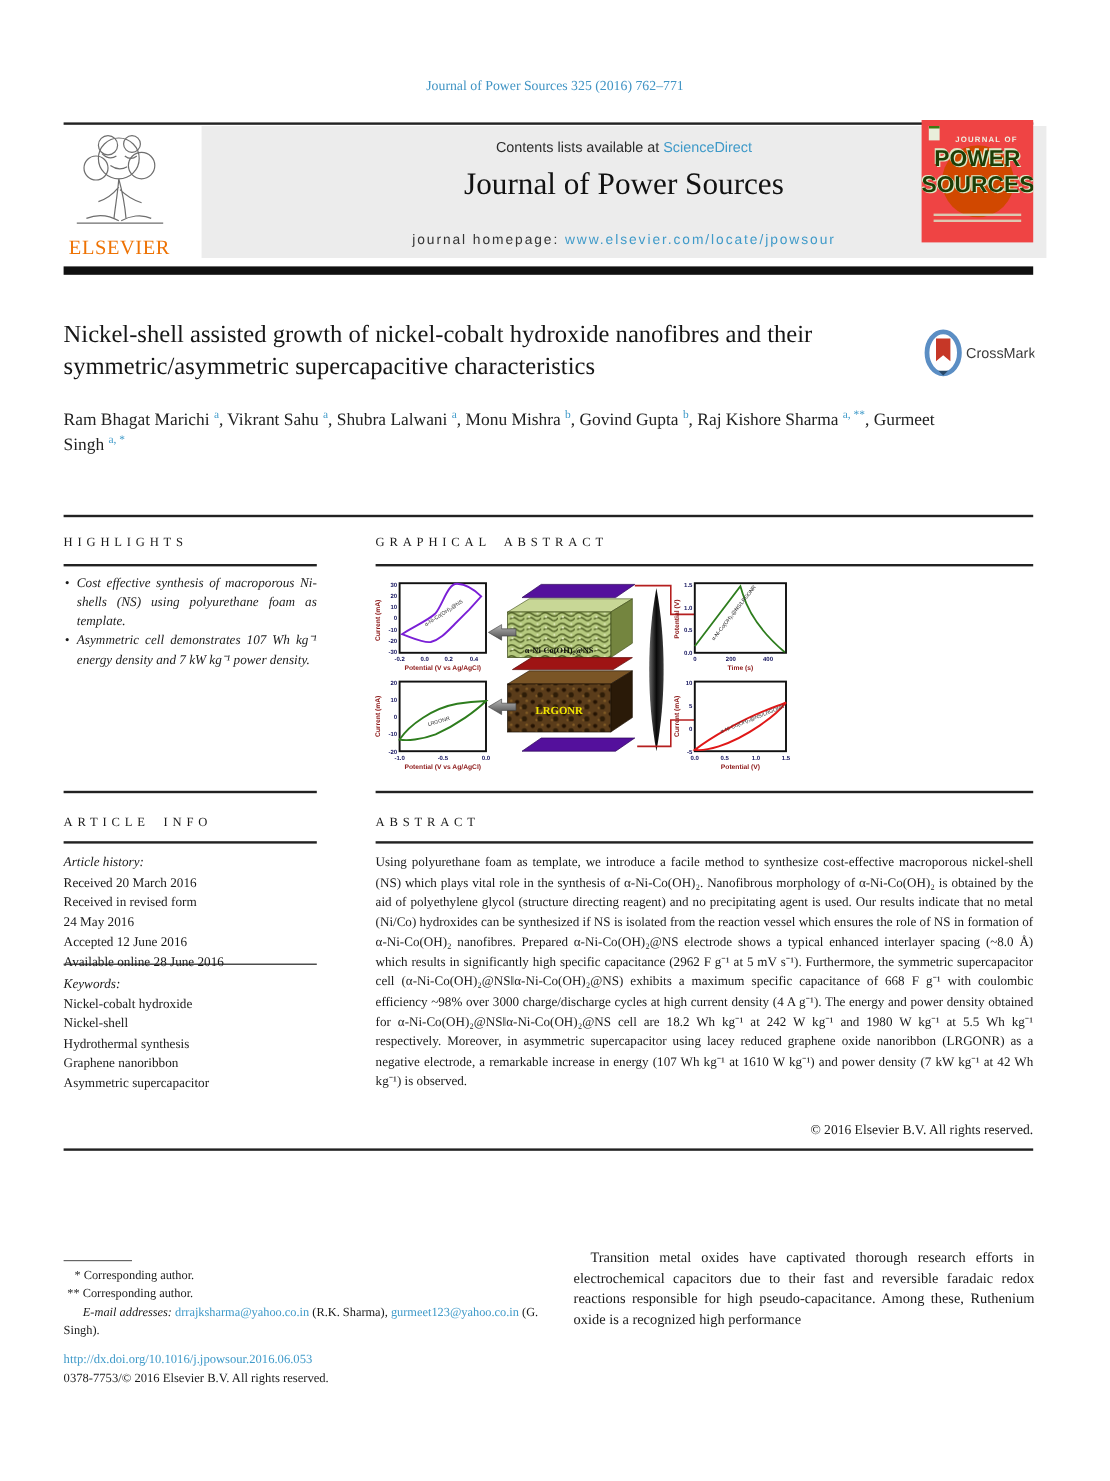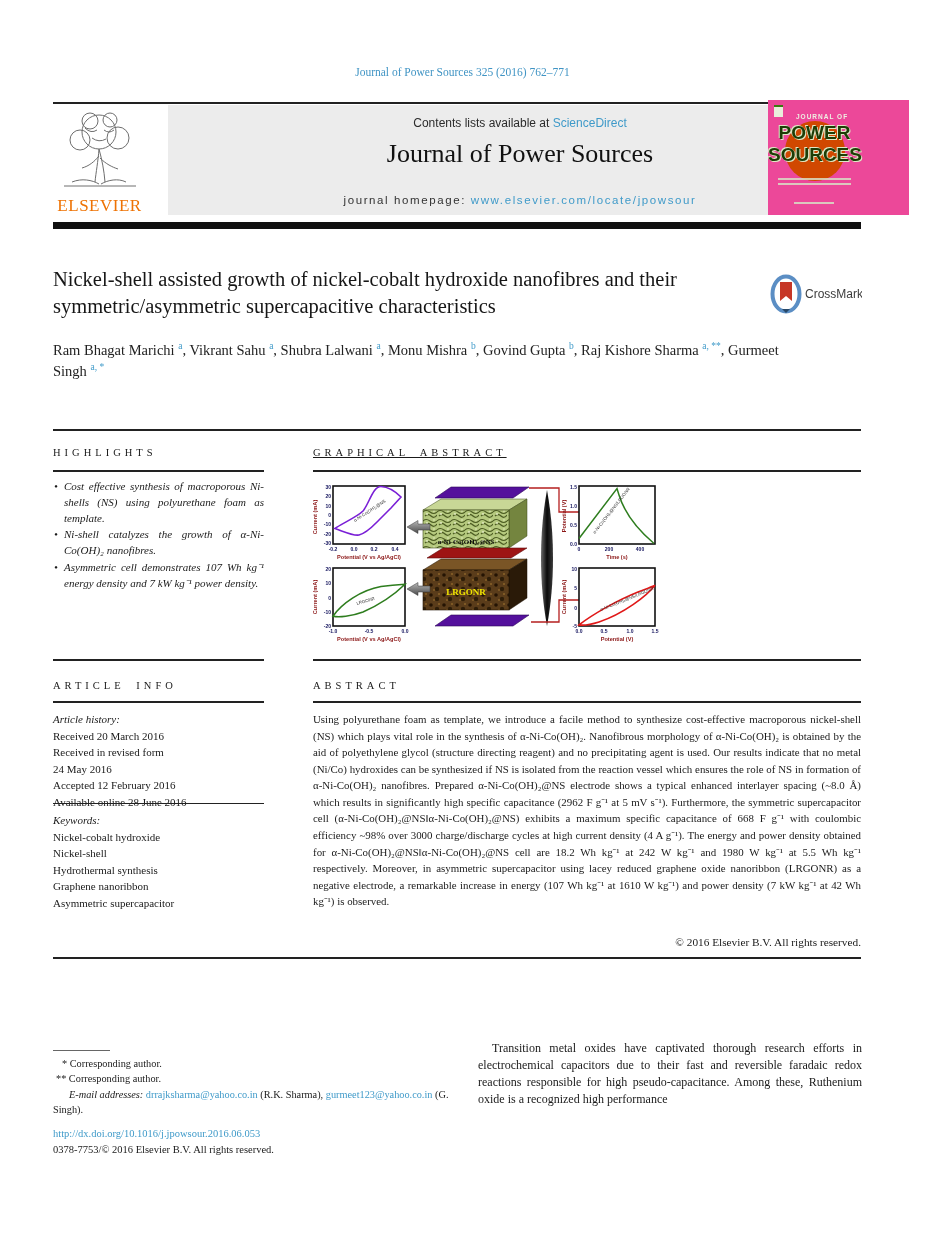--- a/index.html
+++ b/index.html
@@ -10,21 +10,21 @@
   .rule{position:absolute;background:#222;}
   
   .citation{top:66px;left:0;width:925px;text-align:center;font-size:11.5px;color:#4094c4;}
   .headbox{top:105px;left:168px;width:704px;height:110px;background:#ececec;text-align:center;}
   .contents-line{margin-top:11px;font-family:"Liberation Sans",sans-serif;font-size:12px;color:#2b2b2b;}
   .jtitle{margin-top:9px;font-size:26px;color:#111;}
   .homepage{position:absolute;bottom:9px;left:0;width:100%;font-family:"Liberation Sans",sans-serif;
             font-size:11.5px;letter-spacing:1.6px;color:#333;}
   .elsevier{top:106px;left:52px;width:95px;height:110px;text-align:center;}
   .elsevier .word{font-size:17px;color:#ee7203;letter-spacing:.5px;margin-top:-2px;}
-  .cover{top:100px;left:768px;width:93px;height:115px;background:#ec4899;overflow:hidden;padding-left:48px;}
+  .cover{top:100px;left:768px;width:93px;height:102px;background:#ef4444;overflow:hidden;}
   .cover .mini{position:absolute;left:6px;top:5px;width:9px;height:12px;background:#e9eedb;
                box-shadow:0 2px 0 #3c7a12 inset;}
   .cover .jof{position:absolute;left:28px;top:13px;font-family:"Liberation Sans",sans-serif;
               font-size:6.5px;font-weight:bold;color:#efefe2;letter-spacing:1px;}
   .cover .ball{position:absolute;left:17px;top:21px;width:60px;height:60px;border-radius:50%;background:#d14800;}
   .cover .big{position:absolute;left:0;width:93px;text-align:center;font-family:"Liberation Sans",sans-serif;
               font-weight:bold;font-size:19px;color:#1d3d06;letter-spacing:0;
               text-shadow:1px 1px 0 #dfe8c6,-1px -1px 0 #dfe8c6;}
   .cover .tline{position:absolute;left:10px;width:73px;height:2px;background:#d8dfc4;opacity:.85;}
   .thickbar{top:222px;left:53px;width:808px;height:7px;background:#101010;}
@@ -130,26 +130,25 @@
   </p>
 
 
   <div class="rule" style="left:53px;top:429px;width:808px;height:2px;"></div>
 
   <div class="abs schead" style="left:53px;top:447px;">HIGHLIGHTS</div>
   <div class="rule" style="left:53px;top:470px;width:211px;height:2px;"></div>
   <div class="abs hl-list">
     <ul>
       <li>Cost effective synthesis of macroporous Ni-shells (NS) using polyurethane foam as template.</li>
-      <li>Ni-shell catalyzes the growth of α-Ni-Co(OH)₂ nanofibres.</li>
       <li>Asymmetric cell demonstrates 107 Wh kg⁻¹ energy density and 7 kW kg⁻¹ power density.</li>
     </ul>
   </div>
 
-  <div class="abs schead" style="left:313px;top:447px;text-decoration:underline;">GRAPHICAL ABSTRACT</div>
+  <div class="abs schead" style="left:313px;top:447px;">GRAPHICAL ABSTRACT</div>
   <div class="rule" style="left:313px;top:470px;width:548px;height:2px;"></div>
 
   <div class="abs gafig">
     <svg width="348" height="162" viewBox="0 0 348 162">
       <defs>
         <pattern id="greenTex" width="14" height="9" patternUnits="userSpaceOnUse">
           <rect width="14" height="9" fill="#b5c97e"></rect>
           <path d="M0,3 q3,-3 7,0 q4,3 7,0 M2,7 q3,-3 6,0 q3,3 6,-1" stroke="#4c5c22" stroke-width="1.2" fill="none"></path>
           <circle cx="4" cy="5" r="1" fill="#e3ecc2"></circle>
           <circle cx="11" cy="2" r=".8" fill="#e3ecc2"></circle>
@@ -264,21 +263,21 @@
   <div class="abs schead" style="left:53px;top:680px;">ARTICLE INFO</div>
   <div class="abs schead" style="left:313px;top:680px;">ABSTRACT</div>
   <div class="rule" style="left:53px;top:701px;width:211px;height:1.5px;"></div>
   <div class="rule" style="left:313px;top:701px;width:548px;height:1.5px;"></div>
 
   <div class="abs info" style="left:53px;top:711px;width:211px;">
     <div class="ital">Article history:</div>
     <div>Received 20 March 2016</div>
     <div>Received in revised form</div>
     <div>24 May 2016</div>
-    <div>Accepted 12 February 2016</div>
+    <div>Accepted 12 June 2016</div>
     <div>Available online 28 June 2016</div>
   </div>
   <div class="rule" style="left:53px;top:803px;width:211px;height:1px;"></div>
   <div class="abs info" style="left:53px;top:812px;width:211px;">
     <div class="ital">Keywords:</div>
     <div>Nickel-cobalt hydroxide</div>
     <div>Nickel-shell</div>
     <div>Hydrothermal synthesis</div>
     <div>Graphene nanoribbon</div>
     <div>Asymmetric supercapacitor</div>

